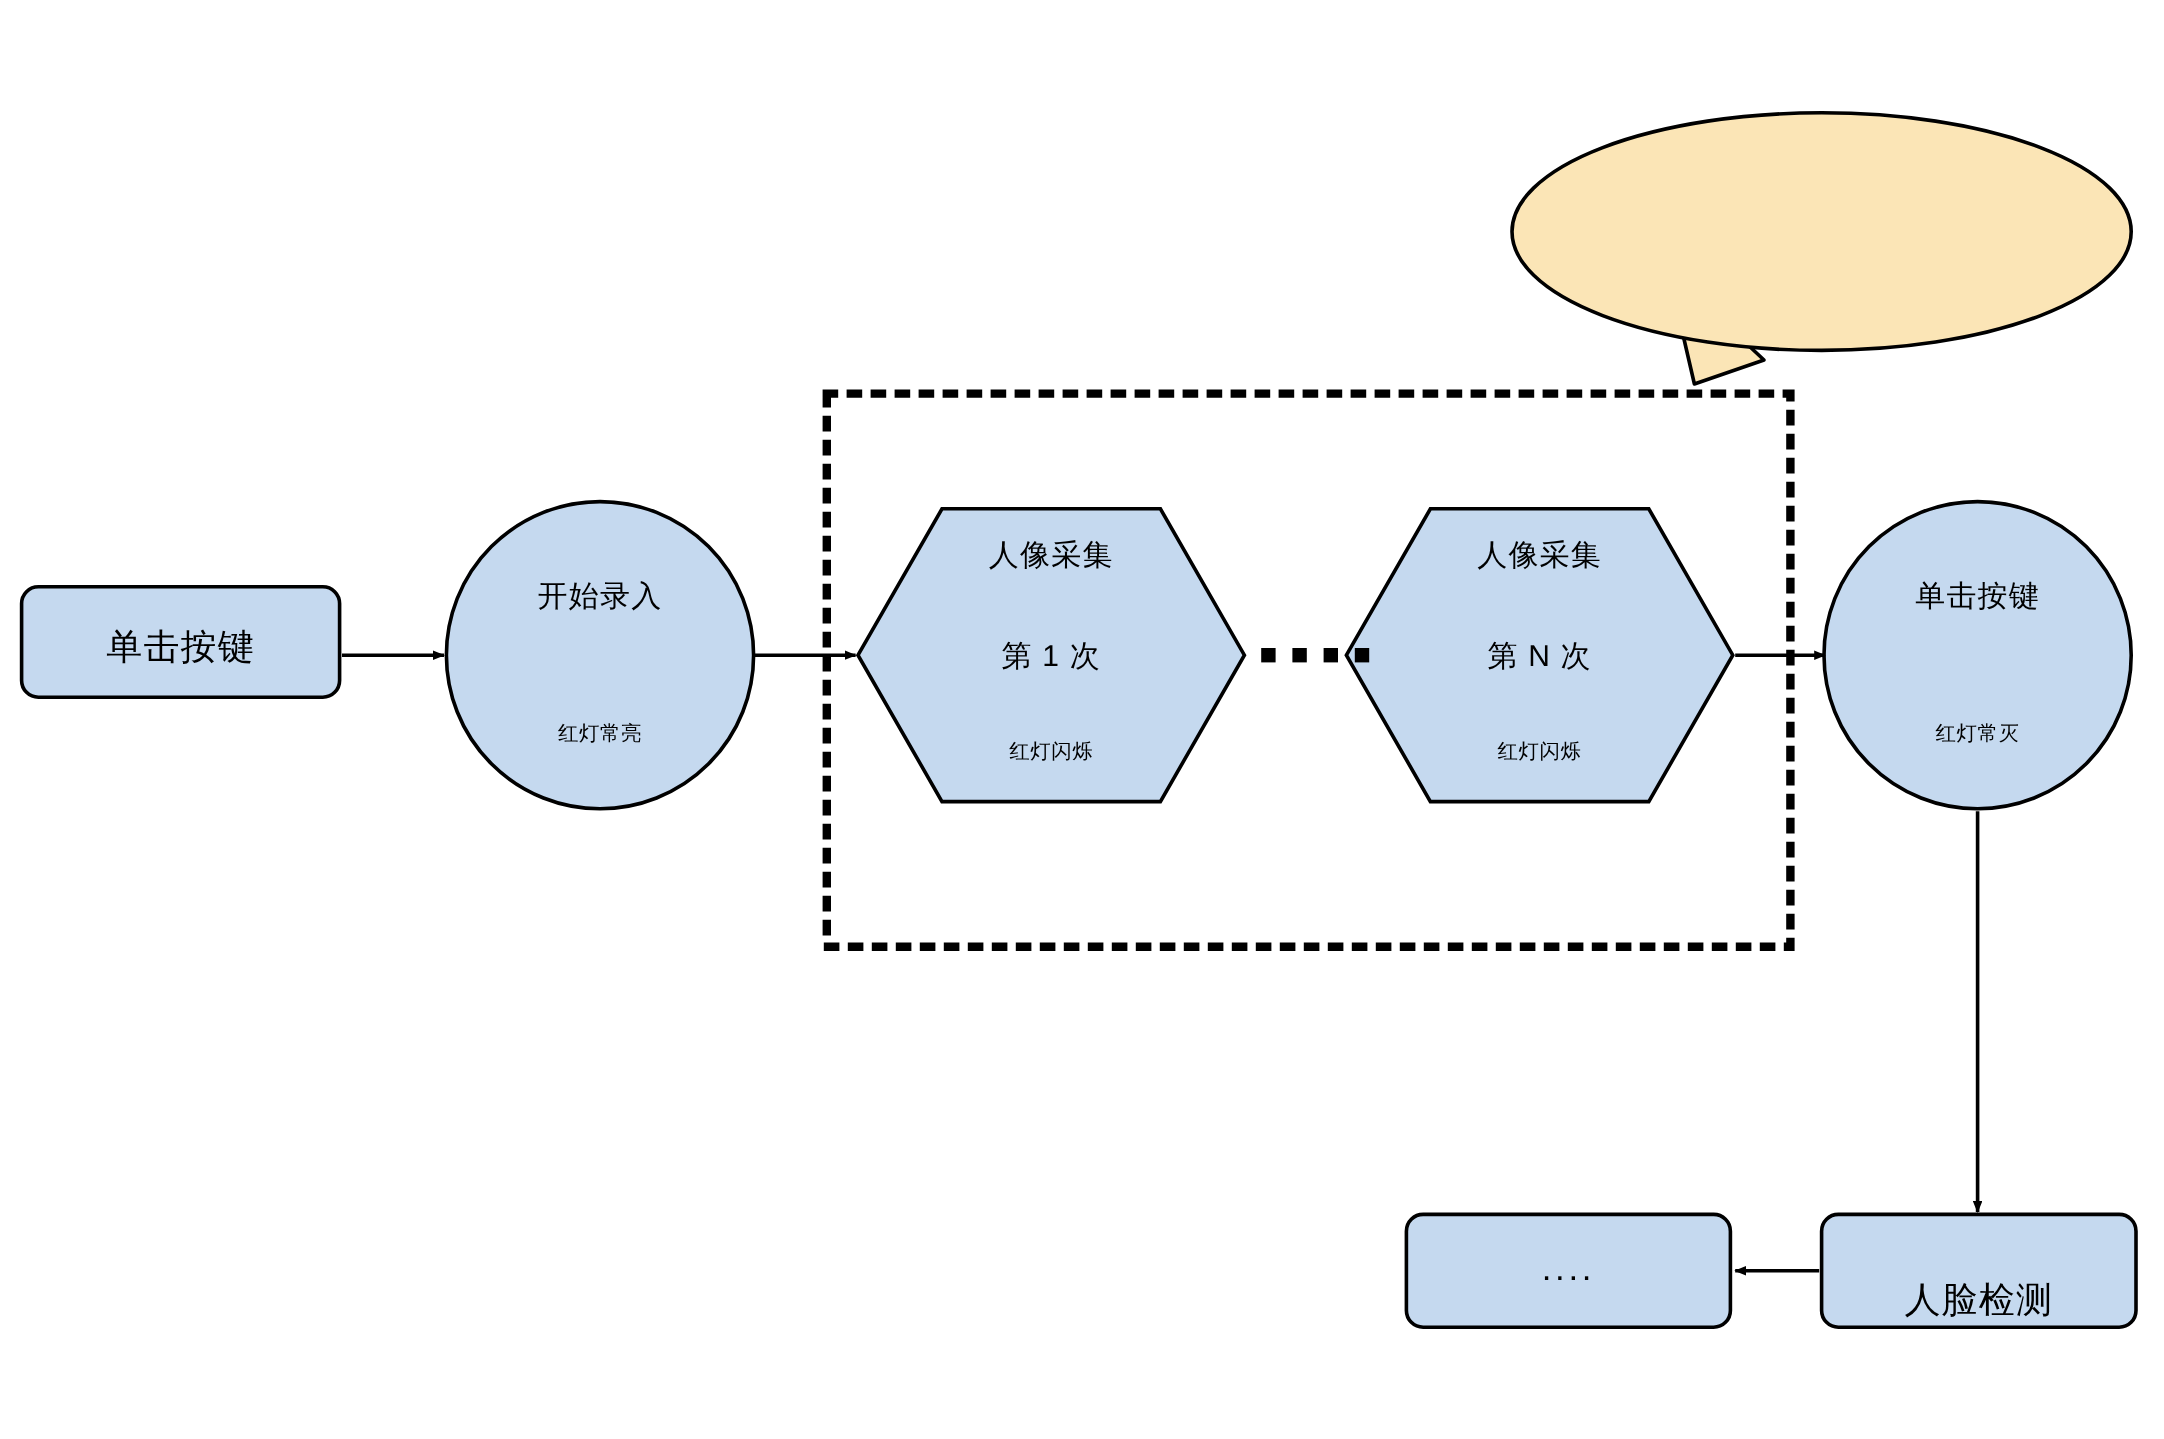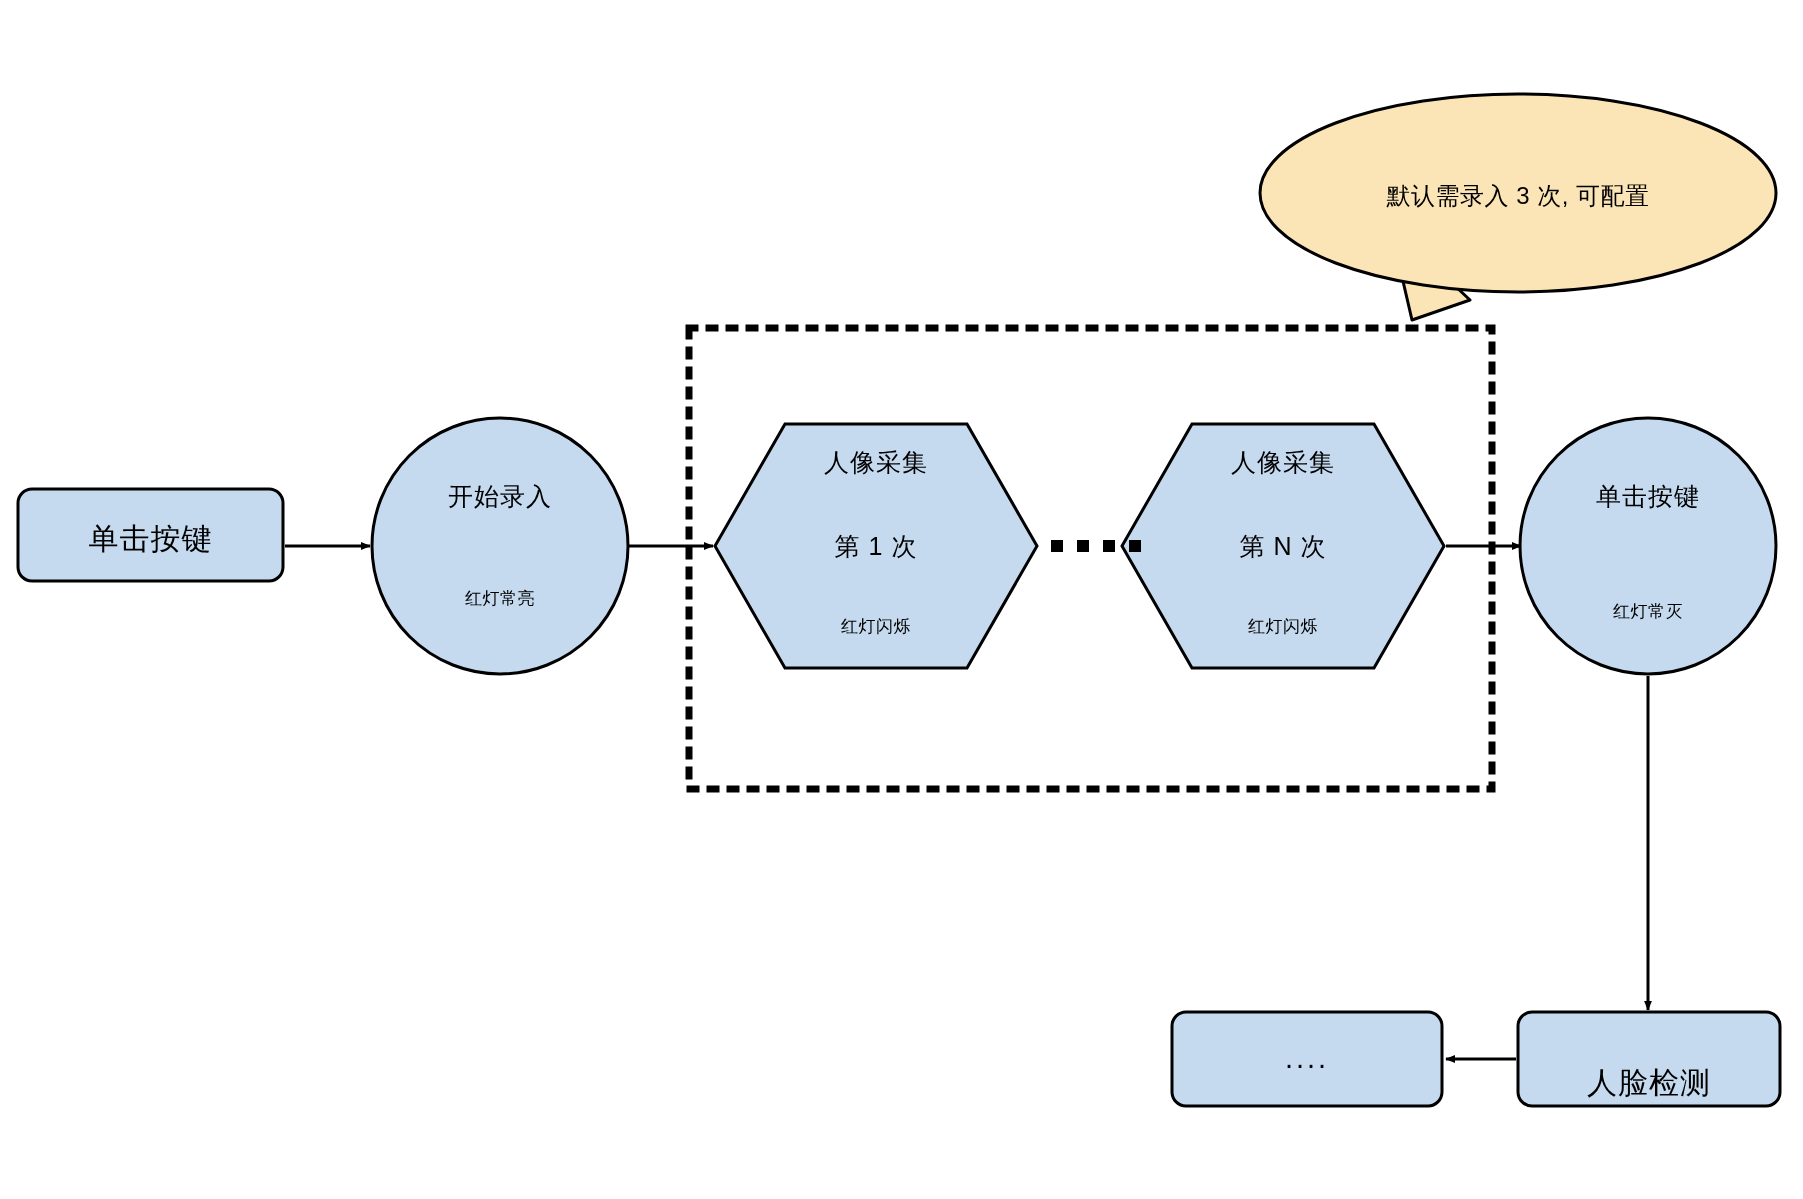--- a/index.html
+++ b/index.html
@@ -98,32 +98,31 @@
       <rect x="1051" y="540" width="12" height="12"></rect>
       <rect x="1077" y="540" width="12" height="12"></rect>
       <rect x="1103" y="540" width="12" height="12"></rect>
       <rect x="1129" y="540" width="12" height="12"></rect>
     </g>
   </svg>
 
   <div class="node-label box-text" style="left:18px; top:519px; width:265px;">单击按键</div>
 
   <div class="node-label title-text" style="left:372px; top:480px; width:256px;">开始录入</div>
-  <div class="node-label sub-text" style="left:372px; top:587px; width:256px;">红灯常亮</div>
+  <div class="node-label sub-text" style="left:372px; top:600px; width:256px;">红灯常亮</div>
 
   <div class="node-label title-text" style="left:748px; top:446px; width:256px;">人像采集</div>
   <div class="node-label title-text" style="left:748px; top:530px; width:256px;text-align:center;">第 1 次</div>
   <div class="node-label sub-text" style="left:748px; top:615px; width:256px;">红灯闪烁</div>
 
   <div class="node-label title-text" style="left:1155px; top:446px; width:256px;">人像采集</div>
   <div class="node-label title-text" style="left:1155px; top:530px; width:256px;">第 N 次</div>
   <div class="node-label sub-text" style="left:1155px; top:615px; width:256px;">红灯闪烁</div>
 
   <div class="node-label title-text" style="left:1520px; top:480px; width:256px;">单击按键</div>
   <div class="node-label sub-text" style="left:1520px; top:600px; width:256px;">红灯常灭</div>
 
   <div class="node-label box-text" style="left:1518px; top:1043px; width:262px;margin-top:20px;">人脸检测</div>
 
   <div class="node-label dots-text" style="left:1172px; top:1042px; width:270px;">....</div>
 
-  <div class="node-label callout-text" style="left:1290px; top:180px; width:456px;">默认需录入 3 次, 可配置</div>
 
 </div>
 
 </body></html>

